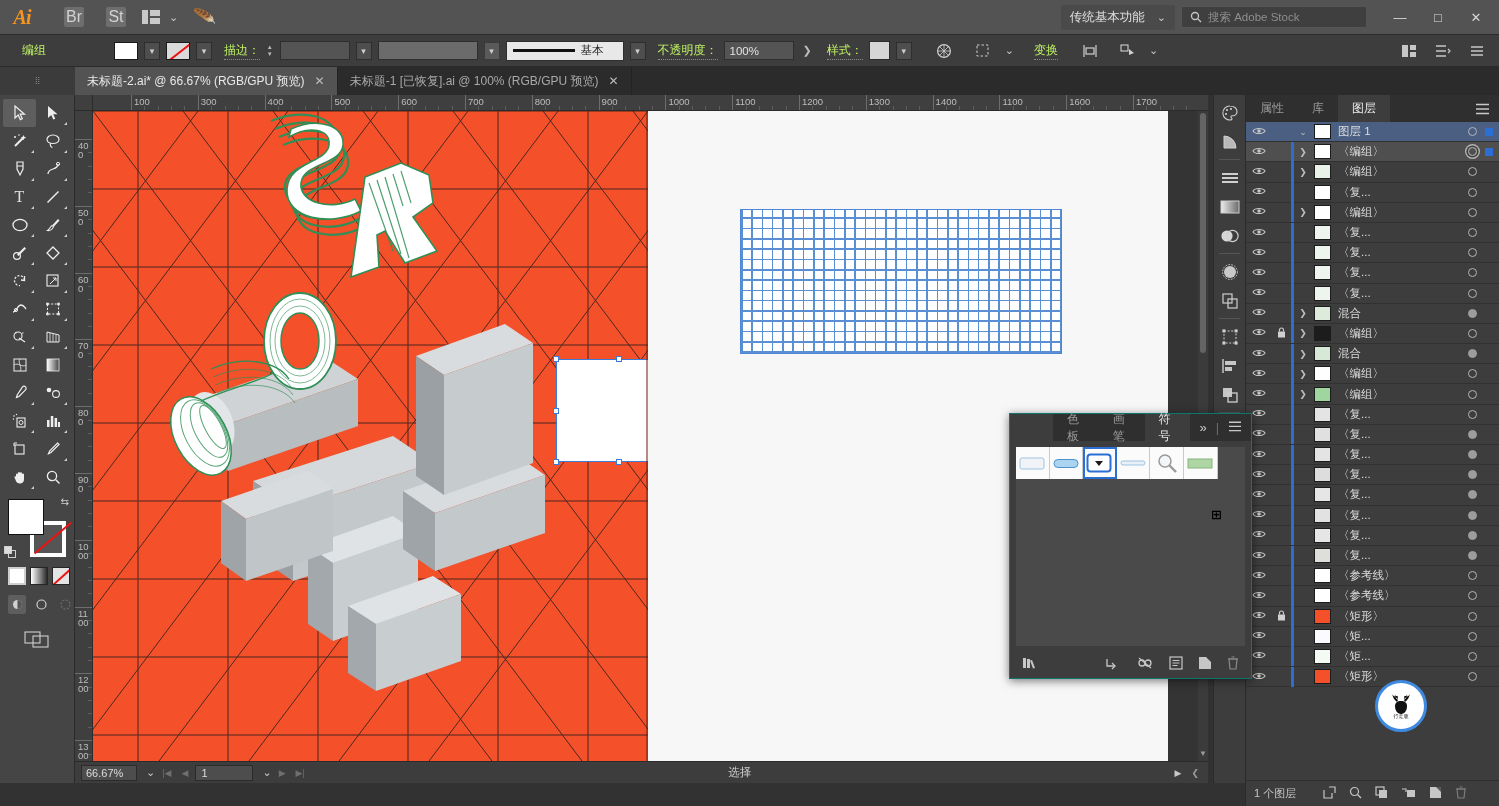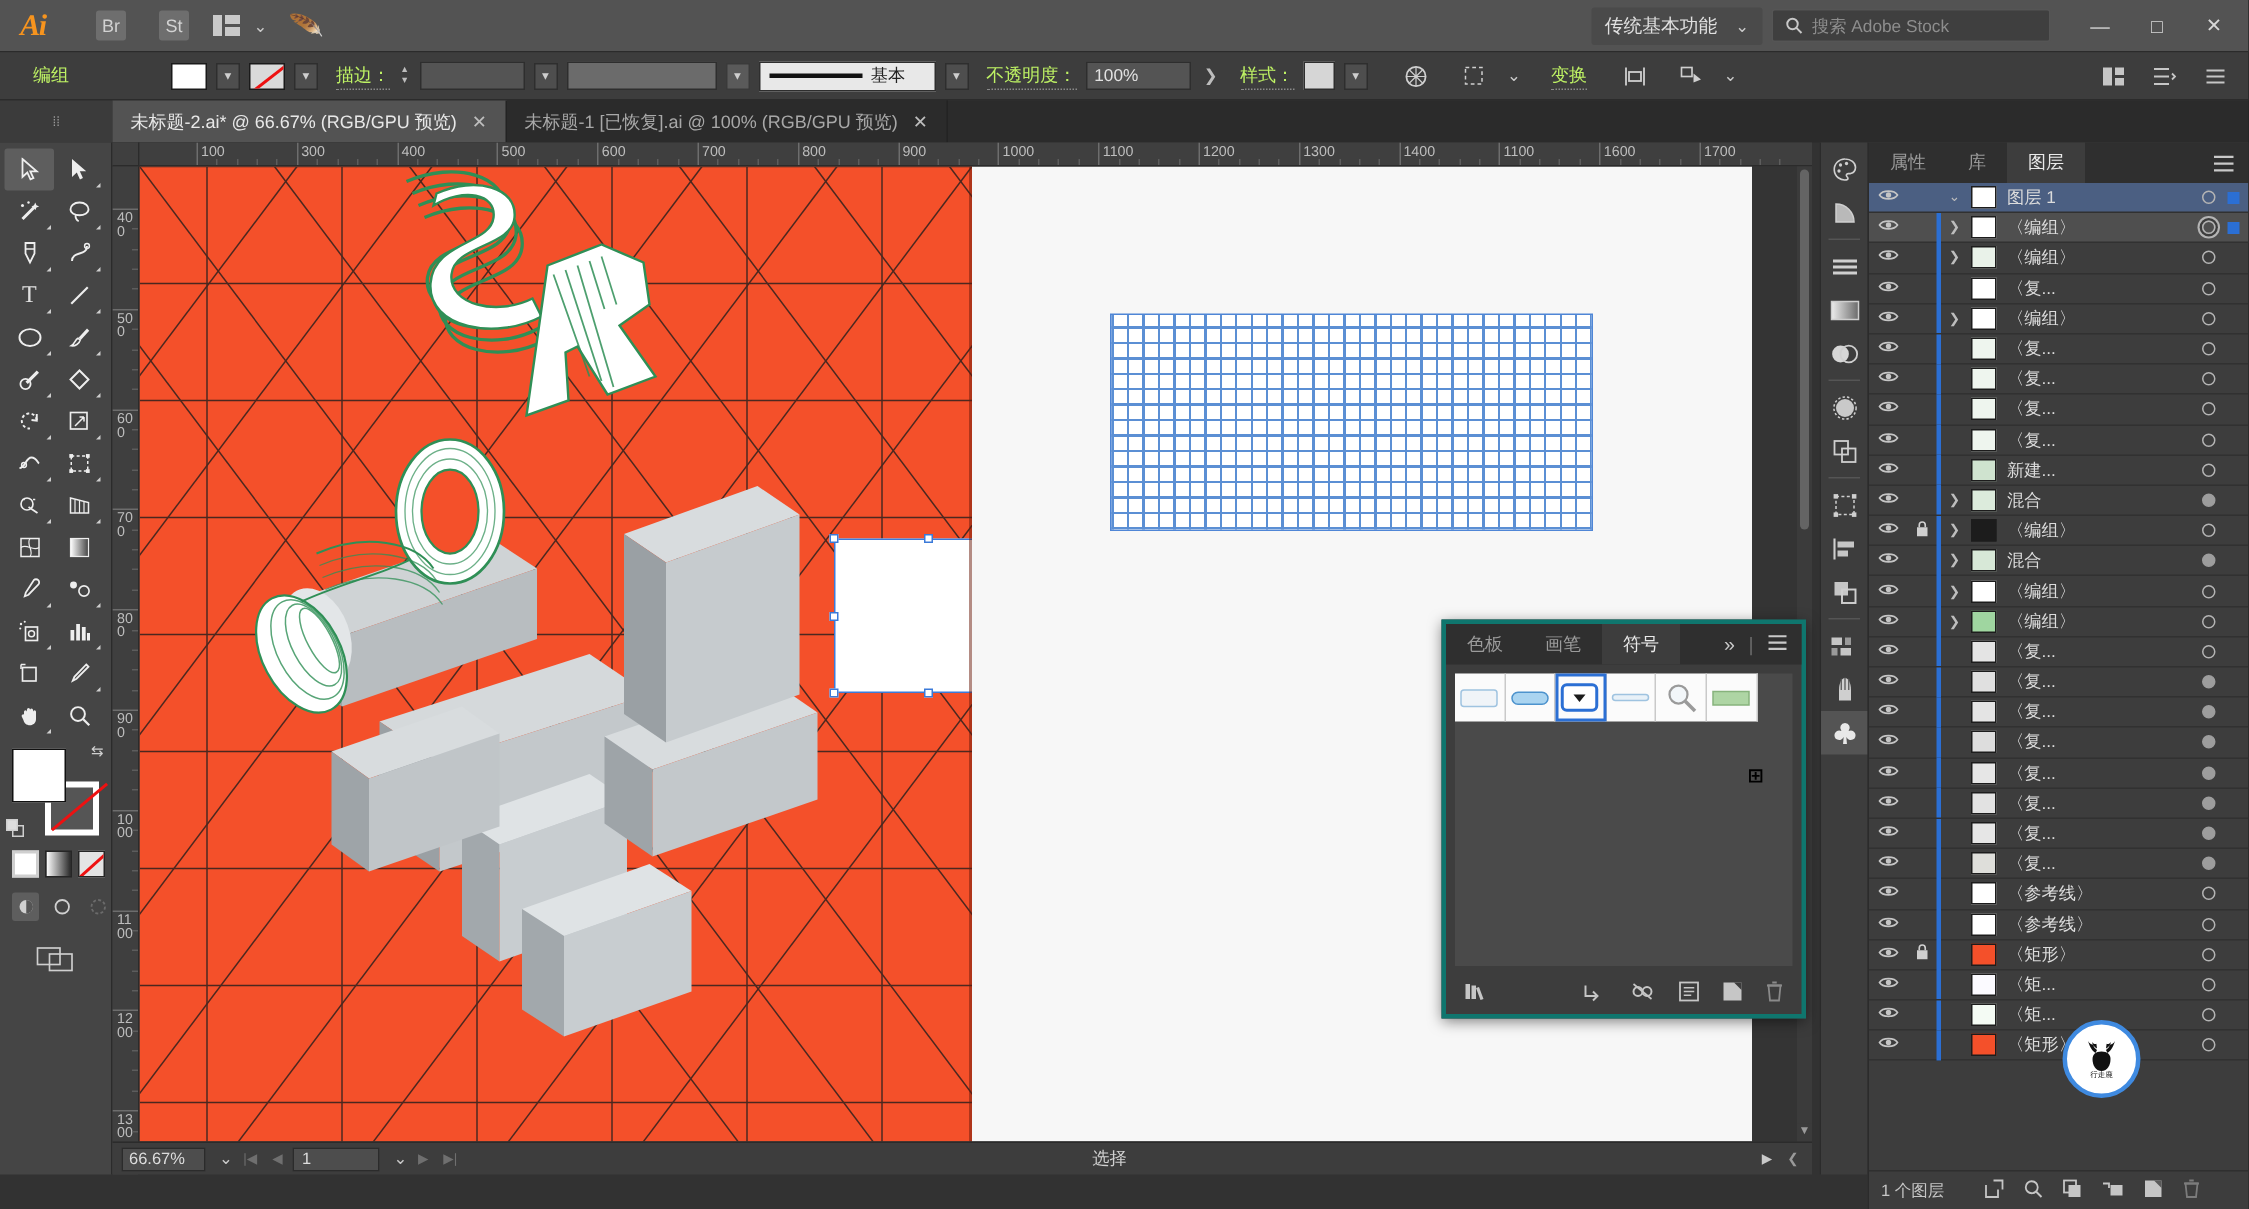--- a/index.html
+++ b/index.html
@@ -24,21 +24,21 @@
     color:#f7941e; letter-spacing:-1px; font-style:italic;
   }
   .menu-items{ display:flex; align-items:center; }
   .menu-item{
     padding:0 9px; height:35px; line-height:35px; font-size:12.5px; color:#d6d6d6;
     cursor:default; white-space:nowrap;
   }
   .mb-right{ margin-left:auto; display:flex; align-items:center; height:35px; padding-right:4px; }
   .app-badge{
     width:20px;height:20px;background:#6e6e6e;border-radius:2px;margin-left:10px;
-    font-size:12px;color:#d2d2d2;display:flex;align-items:center;justify-content:center;
+    font-size:16px;color:#d2d2d2;display:flex;align-items:center;justify-content:center;
     font-family:"Liberation Sans",sans-serif;
   }
   .arrange-ico{ width:22px;height:16px;margin-left:16px;display:flex;gap:2px;align-items:center;}
   .arrange-ico i{ display:block; background:#c9c9c9;}
   .arrange-ico i.a{ width:6px;height:14px;}
   .arrange-ico i.b{ width:10px;height:6px; }
   .arrange-col{ display:flex;flex-direction:column;gap:2px;}
   .chev{ color:#c9c9c9; font-size:11px; margin-left:5px;}
   .rocket{ margin-left:16px; color:#c9c9c9; font-size:17px; transform:rotate(-10deg);}
   .workspace{
@@ -235,22 +235,22 @@
   .l-sel{ width:8px;height:8px; background:#2b6fd4; }
   .panel-footer{
     position:absolute; left:0; right:0; bottom:0; height:26px; background:#3d3d3d;
     display:flex; align-items:center; gap:13px; padding:0 8px; border-top:1px solid #2f2f2f;
     font-size:11px; color:#c6c6c6;
   }
   .pf-ic{ color:#c6c6c6; font-size:12px;}
 
   
   .sympanel{
-    position:absolute; left:961px; top:413px; width:243px; height:266px;
-    background:#3d3d3d; border:3px solid #0f766e; box-shadow:0 2px 9px rgba(0,0,0,.5);
+    position:absolute; left:1009px; top:413px; width:243px; height:266px;
+    background:#3d3d3d; border:1px solid #0f766e; box-shadow:0 2px 9px rgba(0,0,0,.5);padding-left:43px;
   }
   .sym-tabs{ height:27px; display:flex; background:#2f2f2f; align-items:stretch;}
   .sym-body{ position:absolute; left:6px; top:33px; right:6px; bottom:32px; background:#4a4a4a; }
   .sym-row{ display:flex; }
   .sym-cell{ width:33.6px; height:32px; background:#fbfbfb; border-right:1px solid #c9c9c9; display:flex;align-items:center;justify-content:center;}
   .sym-cell.sel{ outline:2px solid #2b6fd4; outline-offset:-2px; z-index:2; position:relative;}
   .sym-footer{ position:absolute; left:0;right:0;bottom:0;height:28px; display:flex; align-items:center; gap:16px; padding:0 12px; color:#c6c6c6; font-size:12px;}
   .sym-footer .right{ margin-left:auto; display:flex; gap:15px;}
   .cursor-plus{ position:absolute; left:195px; top:60px; color:#000; font-size:13px; font-weight:bold;}
 
@@ -1201,35 +1201,20 @@
             <span style="width: 8px;"></span>
           </span>
         </div>
         <div class="lrow">
           <span class="l-eye"><svg width="14" height="10" viewBox="0 0 14 10">
               <path d="M1 5 C3 1.6 11 1.6 13 5 C11 8.4 3 8.4 1 5 Z" fill="none" stroke="#c5c5c5" stroke-width="1.1"></path>
               <circle cx="7" cy="5" r="1.8" fill="#c5c5c5"></circle>
             </svg></span>
           <span class="l-lock"></span>
           <span class="l-bar"></span>
-          <span class="l-tw"></span>
-          <span class="l-thumb" style="background: rgb(207, 227, 207);"></span>
-          <span class="l-name">新建...</span>
-          <span class="l-right">
-            <span class="l-target"></span>
-            <span style="width: 8px;"></span>
-          </span>
-        </div>
-        <div class="lrow">
-          <span class="l-eye"><svg width="14" height="10" viewBox="0 0 14 10">
-              <path d="M1 5 C3 1.6 11 1.6 13 5 C11 8.4 3 8.4 1 5 Z" fill="none" stroke="#c5c5c5" stroke-width="1.1"></path>
-              <circle cx="7" cy="5" r="1.8" fill="#c5c5c5"></circle>
-            </svg></span>
-          <span class="l-lock"></span>
-          <span class="l-bar"></span>
           <span class="l-tw">❯</span>
           <span class="l-thumb" style="background: rgb(220, 235, 220);"></span>
           <span class="l-name">混合</span>
           <span class="l-right">
             <span class="l-target fill"></span>
             <span style="width: 8px;"></span>
           </span>
         </div>
         <div class="lrow">
           <span class="l-eye"><svg width="14" height="10" viewBox="0 0 14 10">

